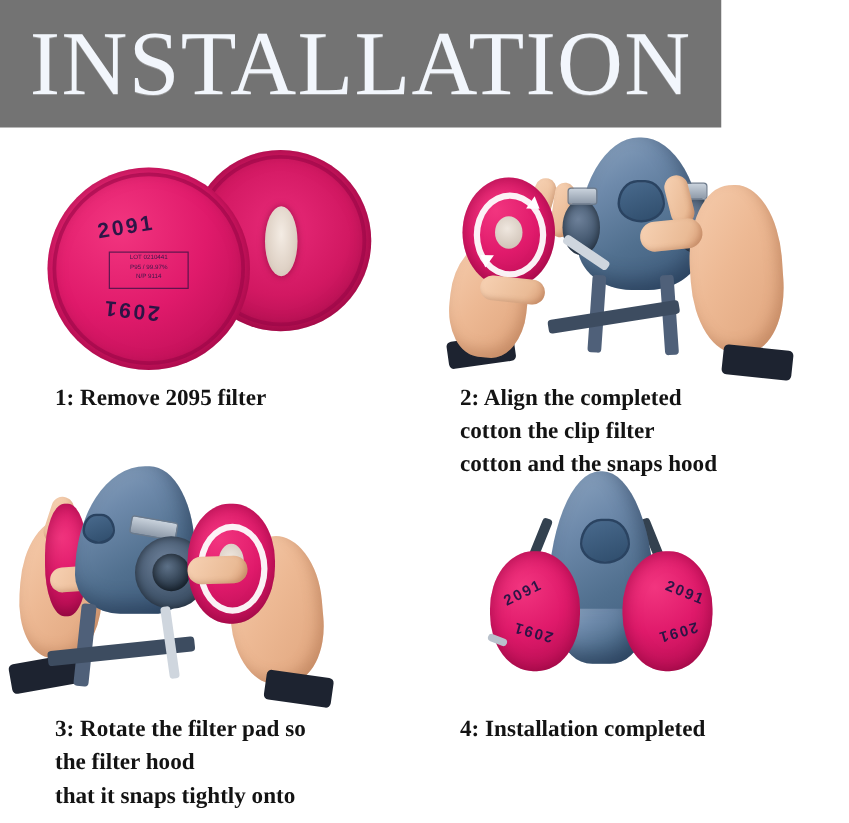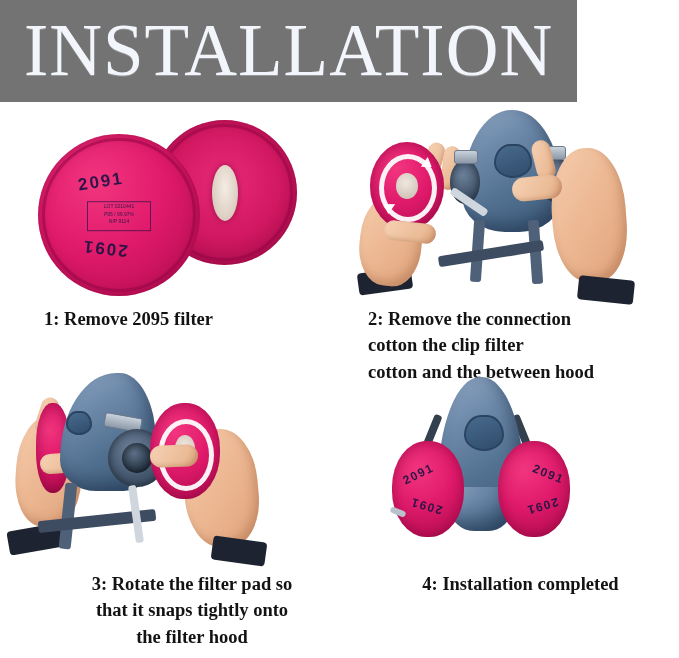--- a/index.html
+++ b/index.html
@@ -43,21 +43,21 @@
   .caption{
     font-family:"Liberation Serif", serif;
     font-weight:bold;
     font-size:18.5px;
     line-height:1.42;
     color:#131313;
     padding-left:44px;
     padding-right:6px;
     margin-top:4px;
   }
-  .cell-3 .caption, .cell-4 .caption{padding-left:44px;text-align:center;}
+  .cell-3 .caption, .cell-4 .caption{padding-left:44px;}
   .cell-2 .caption, .cell-4 .caption{padding-left:22px;}
   .caption div{white-space:nowrap;}
 
   
   .art{position:absolute;}
 
   
   .disc{
     position:absolute;border-radius:50%;
     background:radial-gradient(circle at 36% 30%, #f2357f 0%, #e01a6b 45%, #c01058 80%, #9d0b47 100%);
@@ -216,23 +216,23 @@
         <div class="strap strap-dark art" style="left:92px;top:146px;width:106px;height:11px;transform:rotate(-9deg);"></div>
         <div class="strap art" style="left:102px;top:96px;width:42px;height:8px;transform:rotate(34deg);background:#cfd6de;"></div>
 
         <div class="hand art" style="left:206px;top:46px;width:74px;height:134px;transform:rotate(-4deg);"></div>
         <div class="finger art" style="left:188px;top:38px;width:19px;height:40px;transform:rotate(-14deg);"></div>
         <div class="finger art" style="left:166px;top:74px;width:50px;height:24px;transform:rotate(-6deg);"></div>
         <div class="sleeve art" style="left:232px;top:176px;width:56px;height:24px;transform:rotate(6deg);"></div>
       </div>
 
       <div class="caption">
-        <div>2: Remove the connection</div>
+        <div>2: Align the completed</div>
         <div>cotton the clip filter</div>
-        <div>cotton and the between hood</div>
+        <div>cotton and the snaps hood</div>
       </div>
     </div>
 
     <div class="cell cell-3">
       <div class="figure">
 
         <div class="sleeve art" style="left:8px;top:160px;width:56px;height:24px;transform:rotate(-10deg);"></div>
         <div class="hand art" style="left:16px;top:48px;width:66px;height:112px;transform:rotate(4deg);"></div>
         <div class="finger art" style="left:38px;top:30px;width:18px;height:38px;transform:rotate(18deg);"></div>
         <div class="disc art" style="left:36px;top:36px;width:34px;height:90px;border-radius:46%;"></div>
@@ -256,22 +256,22 @@
           <div class="ring-white" style="left:8px;top:16px;width:46px;height:62px;"></div>
           <div style="position:absolute;left:50%;top:48%;width:20px;height:28px;transform:translate(-50%,-50%);
                       border-radius:50%;background:radial-gradient(circle at 45% 38%,#efe7df,#c9bbae);"></div>
         </div>
         <div class="finger art" style="left:150px;top:78px;width:48px;height:22px;transform:rotate(-2deg);"></div>
         <div class="sleeve art" style="left:212px;top:172px;width:54px;height:24px;transform:rotate(8deg);"></div>
       </div>
 
       <div class="caption">
         <div>3: Rotate the filter pad so</div>
+        <div>the filter hood</div>
         <div>that it snaps tightly onto</div>
-        <div>the filter hood</div>
       </div>
     </div>
 
     <div class="cell cell-4">
       <div class="figure">
 
         <div class="strap art" style="left:78px;top:46px;width:8px;height:58px;transform:rotate(22deg);background:#33414f;"></div>
         <div class="strap art" style="left:176px;top:46px;width:8px;height:58px;transform:rotate(-22deg);background:#33414f;"></div>
 
         <div class="mask-body mask-cone art" style="left:92px;top:10px;width:86px;height:152px;"></div>

